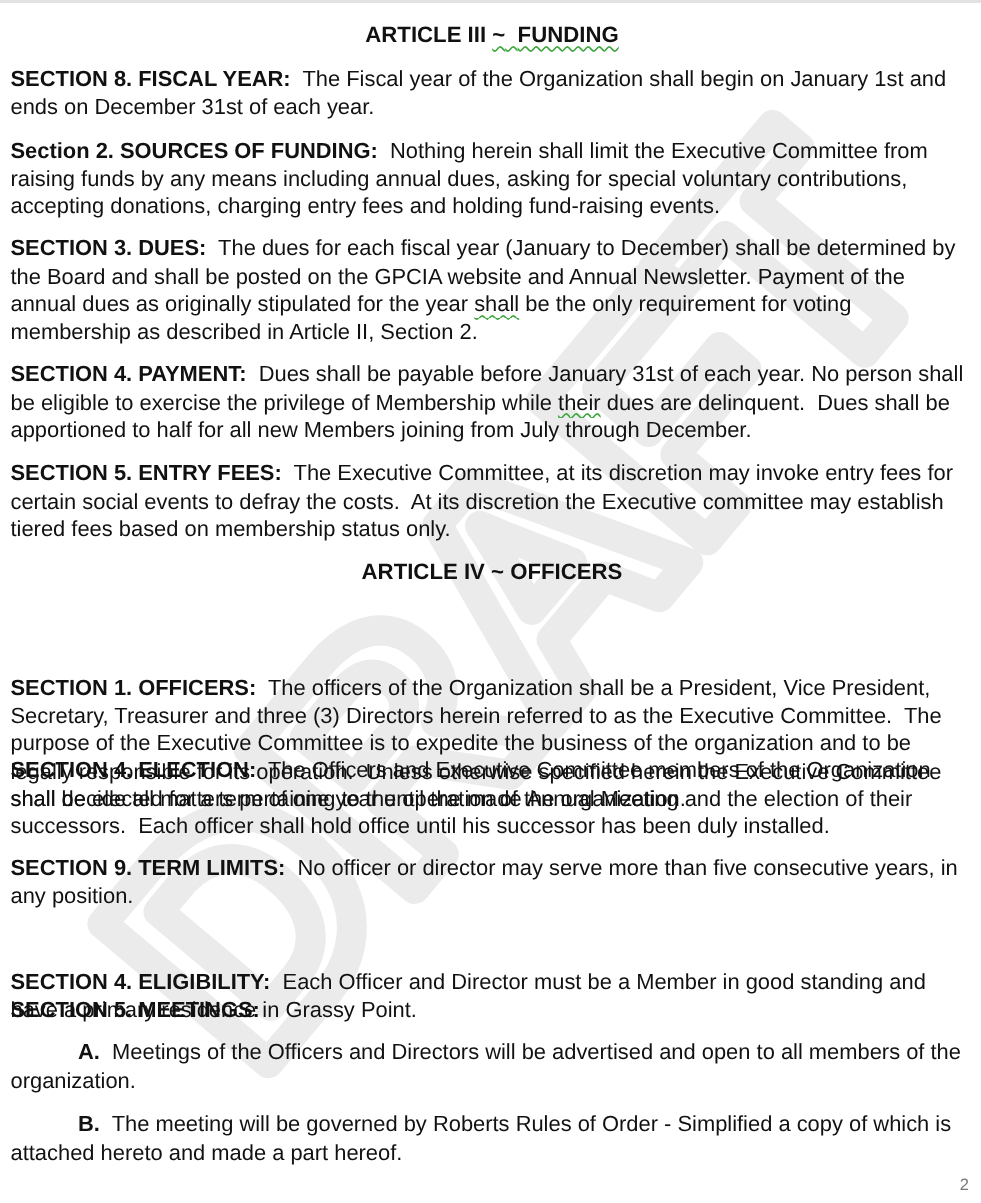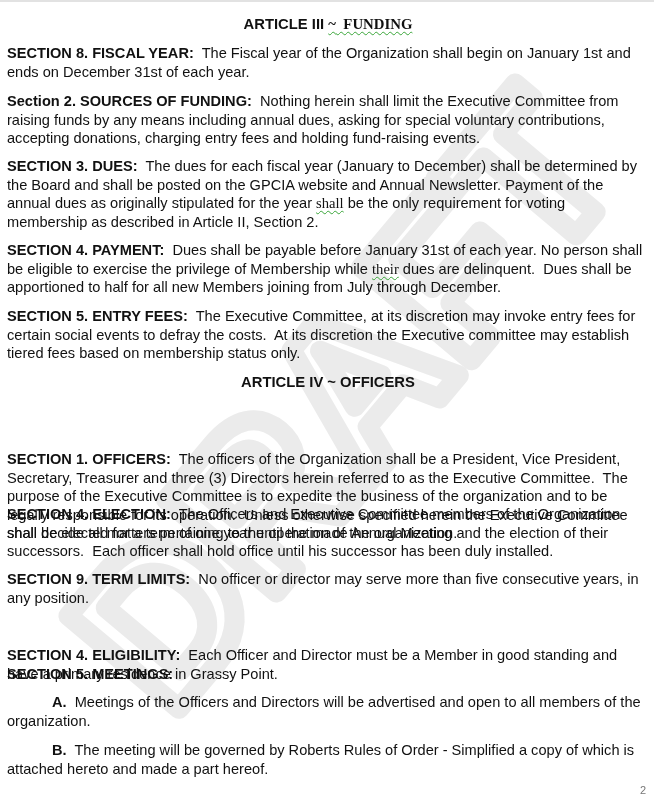--- a/index.html
+++ b/index.html
@@ -22,21 +22,20 @@
   .heading {
     text-align: center; font-weight: bold; font-size: 14.8px;
     position: absolute; left: 0; width: 642px;
   }
   .para { position: absolute; left: 0; width: 642px; }
   .label { font-weight: bold; }
   .squiggle {
     text-decoration: underline wavy #3aa63a;
     text-decoration-thickness: 1px;
     text-underline-offset: 2px;
-    font-family: Liberation Serif, serif;
   }
   .sub-label { font-weight: bold; }
   .indent { display: inline-block; width: 45px; }
   .page-number {
     position: absolute; right: 8px; top: 779px;
     font-size: 11px; color: #777777; z-index: 1;
   }
 </style>
 </head>
 <body>

